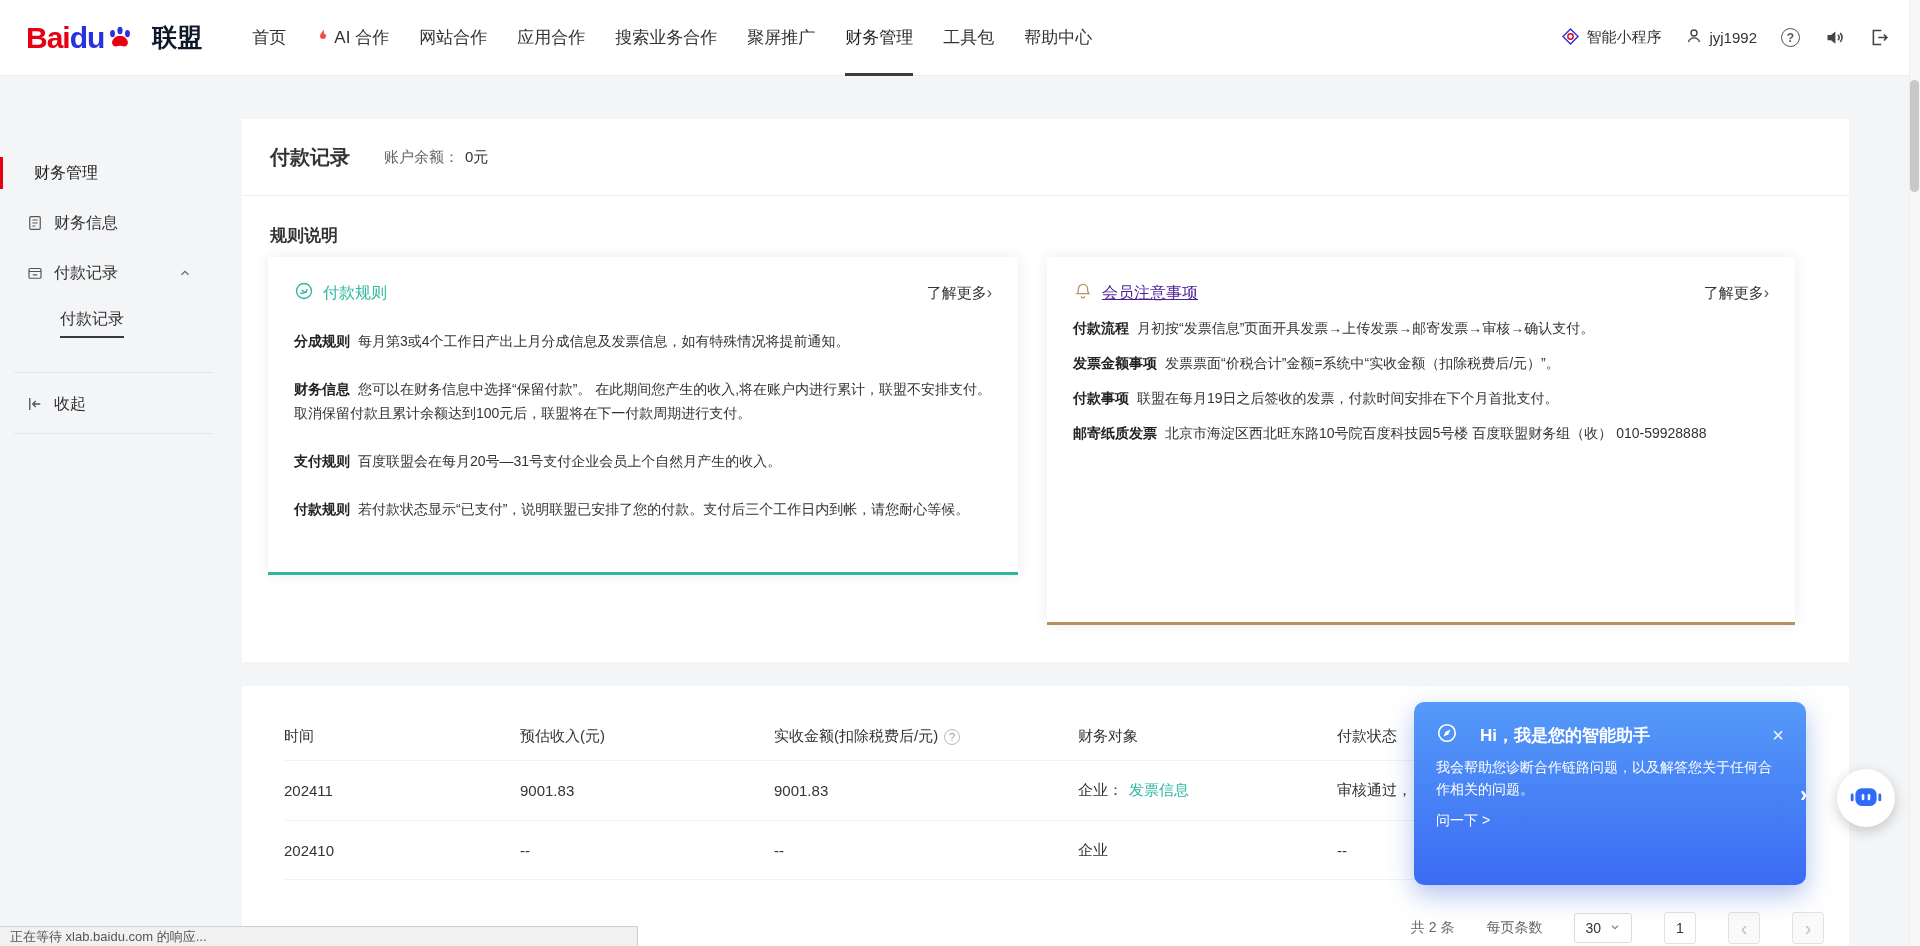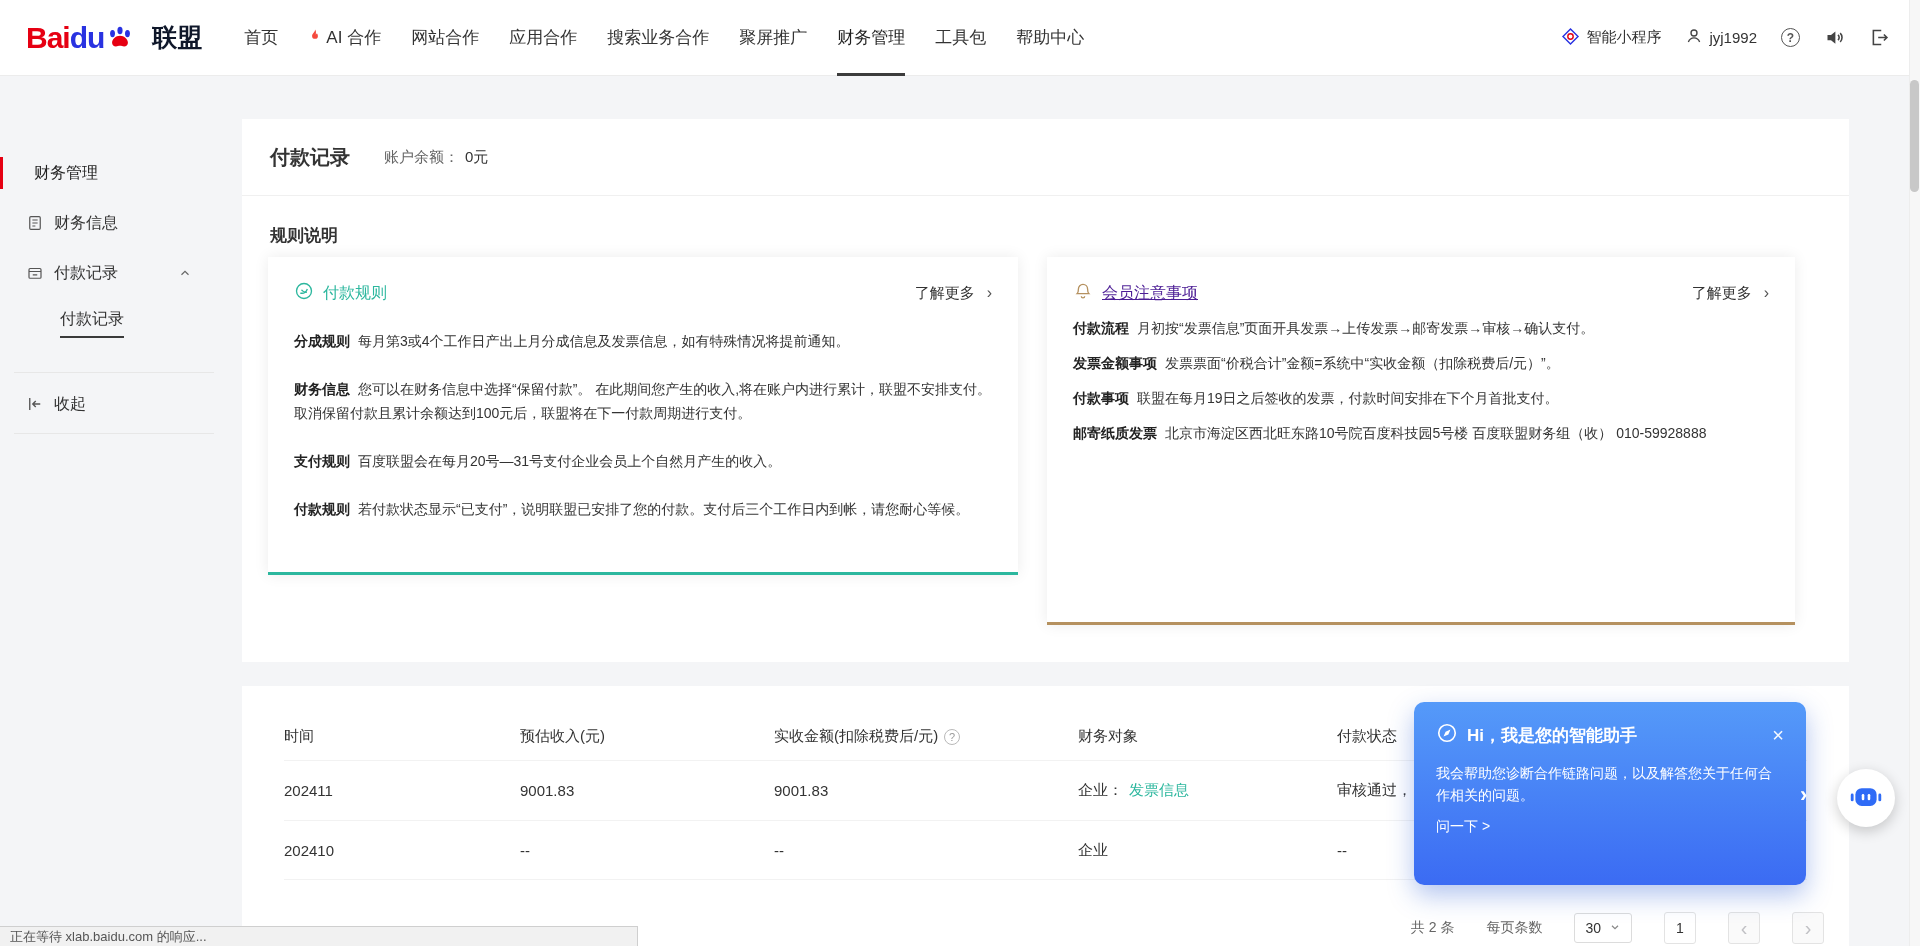--- a/index.html
+++ b/index.html
@@ -7,21 +7,21 @@
   body {
     position:relative; overflow:hidden;
     background:#f4f5f7;
     font-family:"Liberation Sans","DejaVu Sans",sans-serif;
     color:#333;
   }
   a { text-decoration:none; color:inherit; cursor:pointer; }
 
   
   .topnav { position:absolute; top:0; left:0; right:0; height:76px; background:#fff;
-            border-bottom:1px solid #ececec; display:flex; align-items:center; z-index:10; }
+            border-bottom:1px solid #ececec; display:flex; align-items:center; z-index:10;gap:8px; }
   .logo { display:flex; align-items:center; margin-left:26px; }
   .logo .l-bai { color:#e60012; font-size:30px; font-weight:bold; letter-spacing:-1px; }
   .logo .l-du  { color:#2932e1; font-size:30px; font-weight:bold; letter-spacing:-1px; }
   .logo .l-paw { display:flex; margin:0 2px; }
   .logo .l-union { color:#0f172a; font-size:25px; font-weight:bold; margin-left:16px; }
   .nav { display:flex; margin-left:42px; gap:30px; }
   .nav a { font-size:17px; color:#333; height:76px; line-height:76px; position:relative; display:flex; align-items:center; gap:4px; }
   .nav a.active { color:#1f1f1f; }
   .nav a.active::after { content:""; position:absolute; left:0; right:0; bottom:0; height:3px; background:#3c3c3c; }
   .topnav-right { margin-left:auto; margin-right:30px; display:flex; align-items:center; gap:24px; font-size:15px; color:#333; }
@@ -50,21 +50,21 @@
   .balance .bval { color:#333; }
   .rules-title { margin:28px 0 0 28px; font-size:17px; font-weight:bold; color:#333; }
 
   .rule-card { position:absolute; background:#fff; box-shadow:0 0 14px rgba(0,0,0,0.08); padding:24px 26px; overflow:hidden; }
   .rule-card.pay    { left:26px;  top:138px; width:750px; height:318px; border-bottom:3px solid #2cb79e; }
   .rule-card.member { left:805px; top:138px; width:748px; height:368px; border-bottom:3px solid #b5915f; }
   .rule-head { display:flex; align-items:center; }
   .rtitle { font-size:16px; margin-left:9px; }
   .pay .rtitle { color:#2cb79e; }
   .member .rtitle { color:#4c1d95;text-decoration:underline; }
-  .more { margin-left:auto; font-size:15px; color:#333; display:flex; align-items:center; gap:12px; }
+  .more { margin-left:auto; font-size:15px; color:#333; display:flex; align-items:center; gap:0; }
   .more .mchev { font-size:16px; color:#555; }
   .rule-p { font-size:14px; color:#333; line-height:24px; }
   .pay .rule-p { margin-top:24px; }
   .member .rule-p { margin-top:11px; }
   .rule-p b { margin-right:8px; color:#222; }
   .blink { color:#3377de; margin-left:14px; }
 
   
   .card-table { position:absolute; left:242px; top:686px; width:1607px; height:260px; background:#fff; }
   .ttable { margin:0 42px; padding-top:26px; }
@@ -83,24 +83,24 @@
                background:#fff; color:#333; padding:6px 10px; cursor:pointer; }
   .pbox { width:32px; height:32px; display:flex; align-items:center; justify-content:center;
           background:#fff; border:1px solid #e3e3e3; border-radius:3px; color:#333; cursor:pointer; }
   .pbox.arrow { color:#c0c0c4; font-size:20px; background:#fafafa; }
 
   
   .assistant { position:absolute; left:1414px; top:702px; width:392px; height:183px;
                background:linear-gradient(180deg,#559af9 0%,#3b6bf3 100%);
                border-radius:10px; color:#fff; padding:20px 22px; z-index:20;
                box-shadow:0 10px 26px rgba(35,85,210,0.35); }
-  .assist-head { display:flex; align-items:center; gap:9px; }
+  .assist-head { display:flex; align-items:center; gap:22px; }
   .atitle { font-size:17px; font-weight:bold; }
   .aclose { margin-left:auto; font-size:20px; line-height:1; cursor:pointer; opacity:.95; }
-  .abody { margin-top:14px; font-size:14px; line-height:22px; width:340px; }
+  .abody { margin-top:8px; font-size:14px; line-height:22px; width:340px; }
   .aaction { display:inline-block; margin-top:12px; font-size:14px; color:#fff; }
   .edge-chev { position:absolute; left:1800px; top:782px; color:#fff; font-size:22px; font-weight:bold; z-index:21; cursor:pointer; }
   .robot { position:absolute; left:1837px; top:769px; width:58px; height:58px; border-radius:50%;
            background:#fff; box-shadow:0 4px 14px rgba(0,0,0,0.2); display:flex; align-items:center;
            justify-content:center; z-index:22; cursor:pointer; }
 
   
   .statusbar { position:absolute; left:0; bottom:0; height:20px; width:638px; background:#f1f1f1;
                border-top:1px solid #cfcfcf; border-right:1px solid #cfcfcf; display:flex; align-items:center;
                padding-left:10px; font-size:13px; color:#555; z-index:30; }

